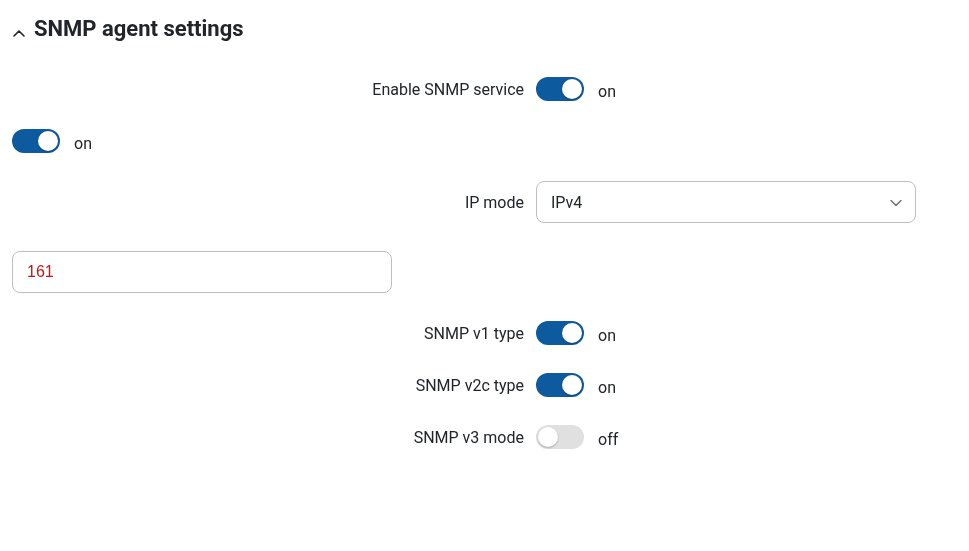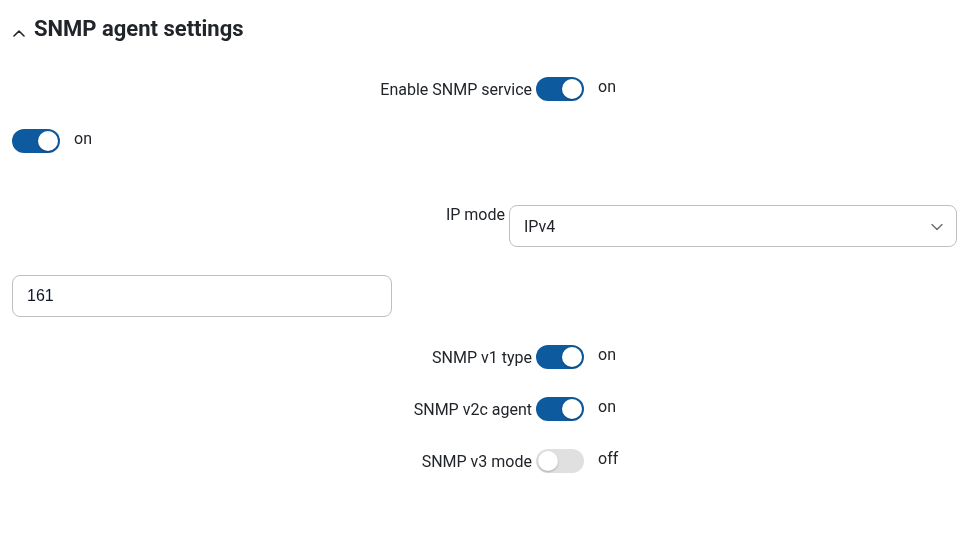--- a/index.html
+++ b/index.html
@@ -32,31 +32,31 @@
     }
     .chevron svg { display: block; }
     .form-row {
       display: flex;
       align-items: center;
       margin-bottom: 28px;
     }
     .label-col {
       width: 524px;
       text-align: right;
-      padding-right: 4px;
+      padding-right: 12px;
       font-size: 16px;
       color: #212529;
     }
     .required-mark {
       color: #d9534f;
       margin-left: 4px;
     }
     .control-col {
       display: flex;
-      align-items: flex-start;
+      align-items: flex-end;
       gap: 14px;
     }
     .toggle {
       width: 48px;
       height: 24px;
       border-radius: 12px;
       position: relative;
       cursor: pointer;
     }
     .toggle.on { background: #0e5a9e; }
@@ -71,22 +71,21 @@
       box-shadow: 0 1px 2px rgba(0,0,0,0.25);
     }
     .toggle.on .toggle-knob { right: 2px; }
     .toggle.off .toggle-knob { left: 2px; }
     .toggle-text {
       font-size: 16px;
       color: #212529;
     }
     .select-wrap {
       position: relative;
-      width: 448px;
-      margin-top: 24px;
+      width: 380px;
     }
     .select-input {
       width: 100%;
       height: 42px;
       border: 1px solid #bfbfbf;
       border-radius: 8px;
       padding: 0 36px 0 14px;
       font-size: 16px;
       background: #fff;
       color: #212529;
@@ -101,21 +100,21 @@
       transform: translateY(-50%);
       pointer-events: none;
     }
     .text-input {
       width: 380px;
       height: 42px;
       border: 1px solid #bfbfbf;
       border-radius: 8px;
       padding: 12px 14px;
       font-size: 16px;
-      color: #0f172a;
+      color: #b91c1c;
       background: #fff;
     }
   </style>
 </head>
 <body>
 
 <div class="section-header">
   <span class="chevron">
     <svg width="12" height="8" viewBox="0 0 12 8">
         <path d="M1 6 L6 1 L11 6" stroke="#212529" stroke-width="1.6" fill="none" stroke-linecap="round" stroke-linejoin="round"></path>
@@ -169,21 +168,21 @@
   <div class="label-col">SNMP v1 type</div>
   <div class="control-col">
     <div class="toggle on">
         <div class="toggle-knob"></div>
       </div>
     <span class="toggle-text">on</span>
   </div>
 </div>
 
 <div class="form-row">
-  <div class="label-col">SNMP v2c agent</div>
+  <div class="label-col">SNMP v2c type</div>
   <div class="control-col">
     <div class="toggle on">
         <div class="toggle-knob"></div>
       </div>
     <span class="toggle-text">on</span>
   </div>
 </div>
 
 <div class="form-row">
   <div class="label-col">SNMP v3 mode</div>

